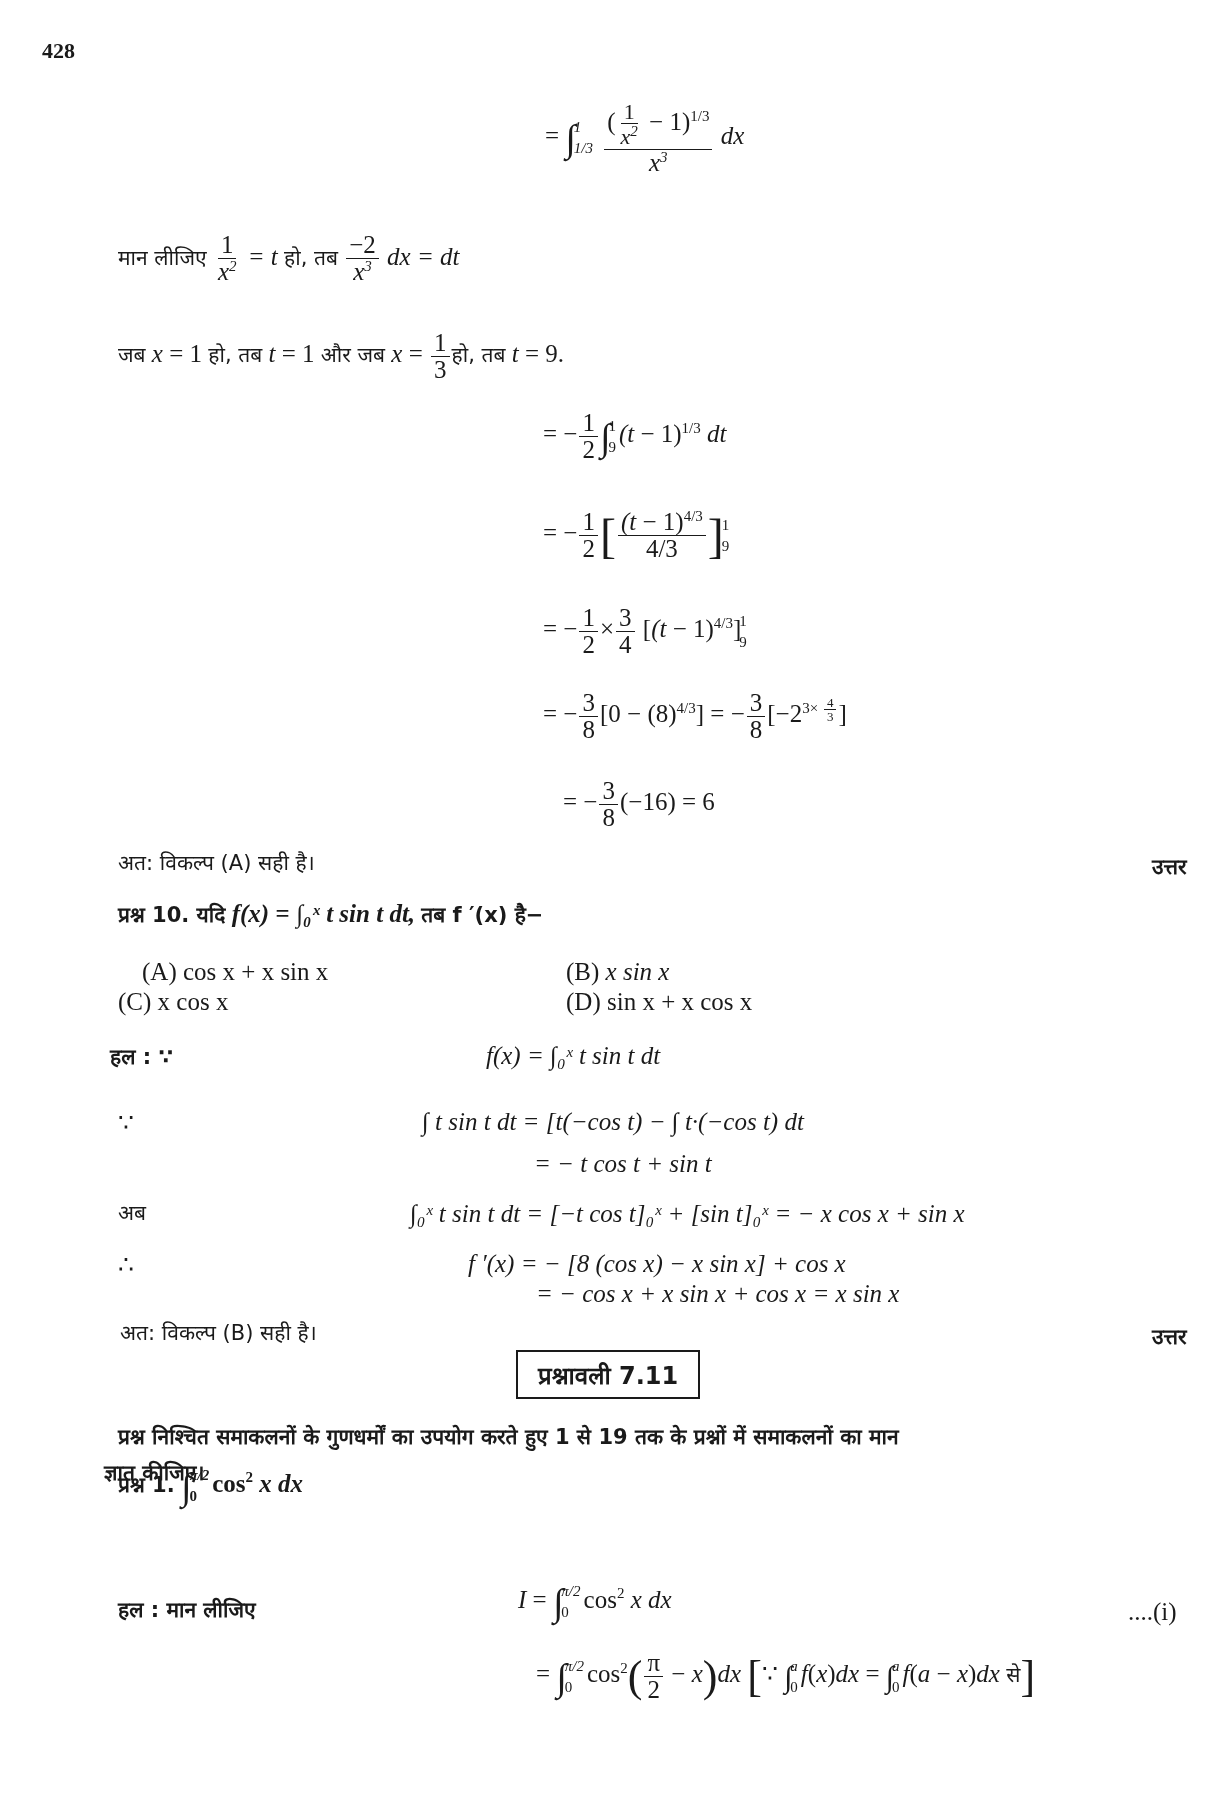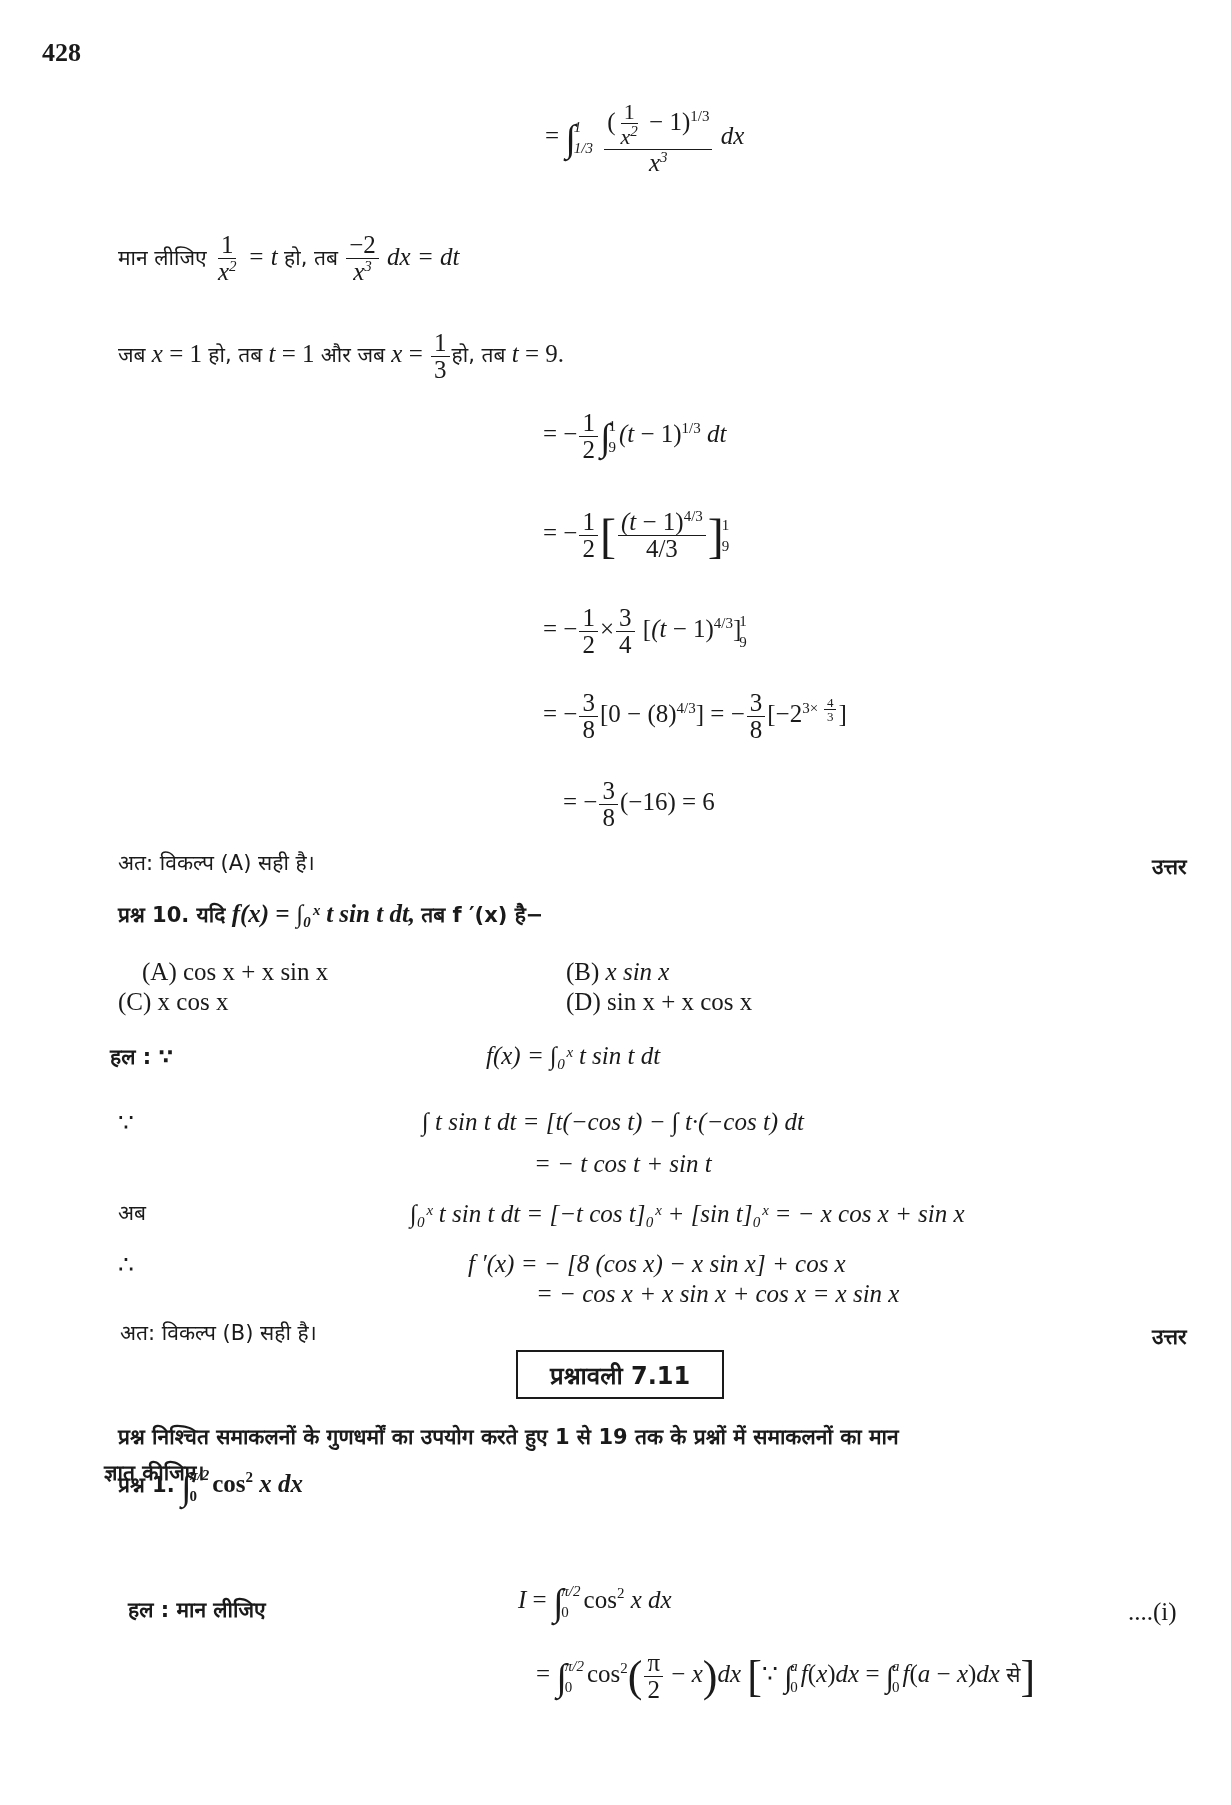--- a/index.html
+++ b/index.html
@@ -13,27 +13,27 @@
   .i { font-style: italic; }
   .b { font-weight: bold; }
   .hi { font-family: "DejaVu Sans", "Liberation Sans", sans-serif; font-size: 21px; white-space: nowrap; }
   .frac { display: inline-flex; flex-direction: column; align-items: center; vertical-align: middle; margin: 0 2px; line-height: 1.05; }
   .frac .n { border-bottom: 1.5px solid #1a1a1a; padding: 0 3px; }
   .frac .d { padding: 0 3px; }
   .int { font-size: 38px; vertical-align: middle; font-style: normal; }
   .limits { display: inline-flex; flex-direction: column; font-size: 15px; vertical-align: middle; line-height: 1.4; margin-left: -2px; margin-right: 3px; }
   sup { font-size: 15px; }
   .box {
-    border: 2.5px solid #1a1a1a; padding: 6px 32px; font-weight: bold;
+    border: 2.5px solid #1a1a1a; padding: 6px 20px; font-weight: bold;
   }
 </style>
 </head>
 <body>
 
-<div class="abs b m" style="left:42px;top:38px;font-size:26px;">428</div>
+<div class="abs b m" style="left:42px;top:38px;font-size:22px;">428</div>
 
 <div class="abs m" style="left:545px;top:100px;">
   <span>=</span>
   <span class="int">∫</span><span class="limits">
       <span class="i">1</span>
       <span class="i">1/3</span>
     </span>
   <span class="frac">
     <span class="n">(<span class="frac" style="font-size:22px;">
           <span class="n">1</span>
@@ -164,21 +164,21 @@
 <div class="abs hi b" style="left:104px;top:1458px;">ज्ञात कीजिए।</div>
 
 <div class="abs m b" style="left:118px;top:1464px;">
   <span class="hi b">प्रश्न 1.</span>
   <span class="int">∫</span><span class="limits">
       <span class="i">π/2</span>
       <span>0</span>
     </span>cos<sup>2</sup> <span class="i">x dx</span>
 </div>
 
-<div class="abs hi b" style="left:128px;top:1595px;">हल : मान लीजिए</div>
+<div class="abs hi b" style="left:118px;top:1595px;">हल : मान लीजिए</div>
 <div class="abs m" style="left:518px;top:1580px;">
   <span class="i">I</span> = <span class="int">∫</span><span class="limits">
       <span class="i">π/2</span>
       <span>0</span>
     </span>cos<sup>2</sup> <span class="i">x dx</span>
 </div>
 <div class="abs m" style="left:1128px;top:1598px;">....(i)</div>
 
 <div class="abs m" style="left:536px;top:1650px;">
   = <span class="int">∫</span><span class="limits">

